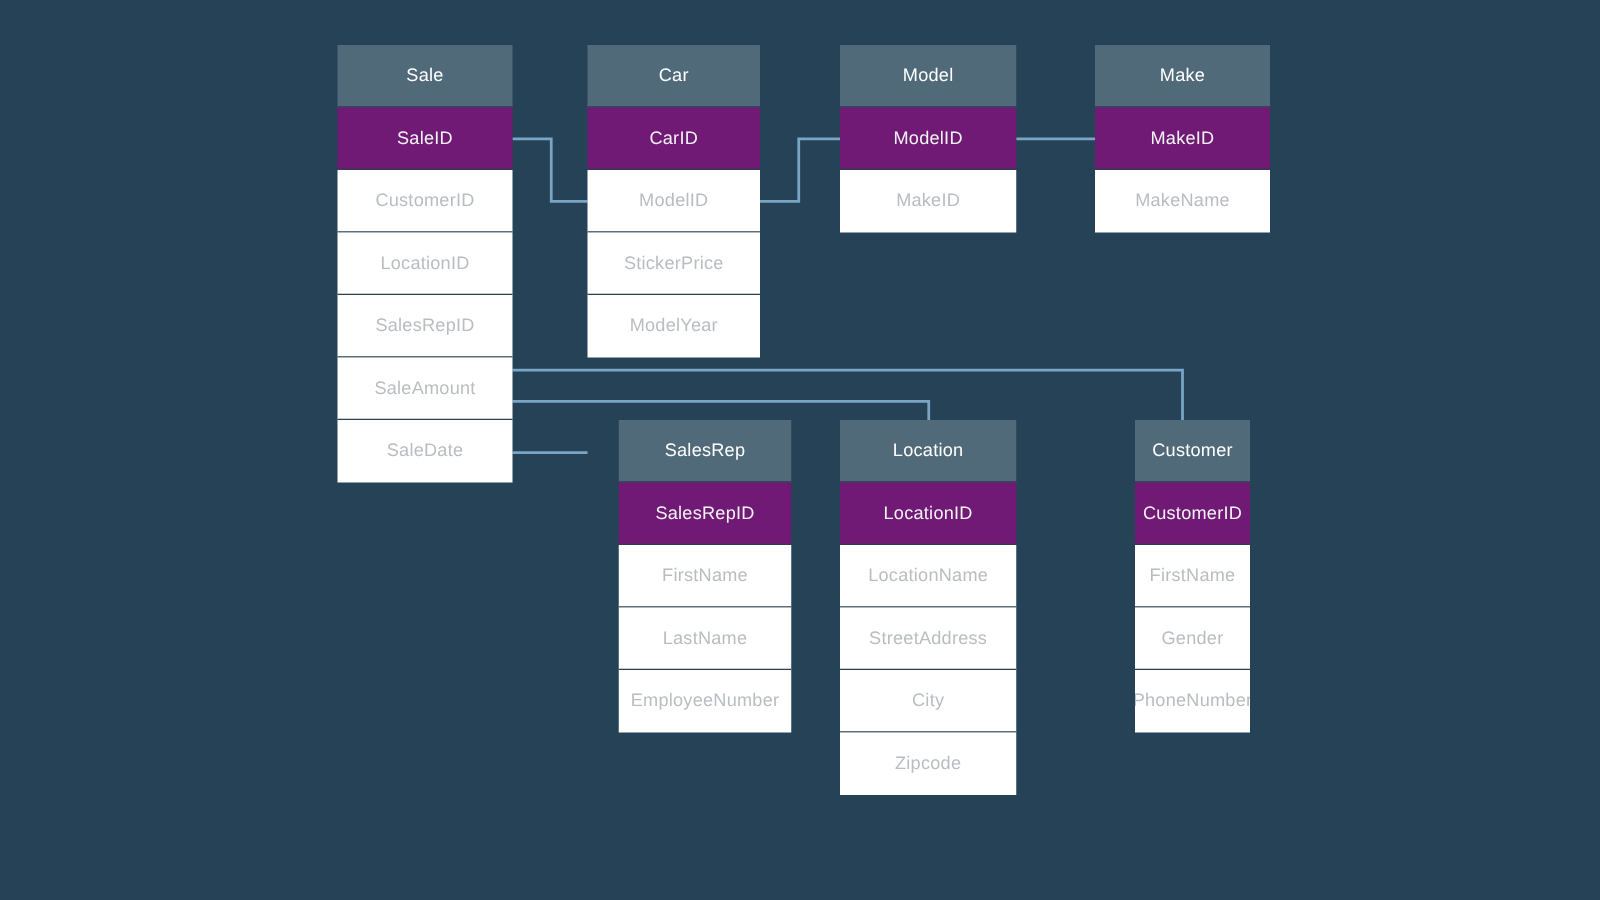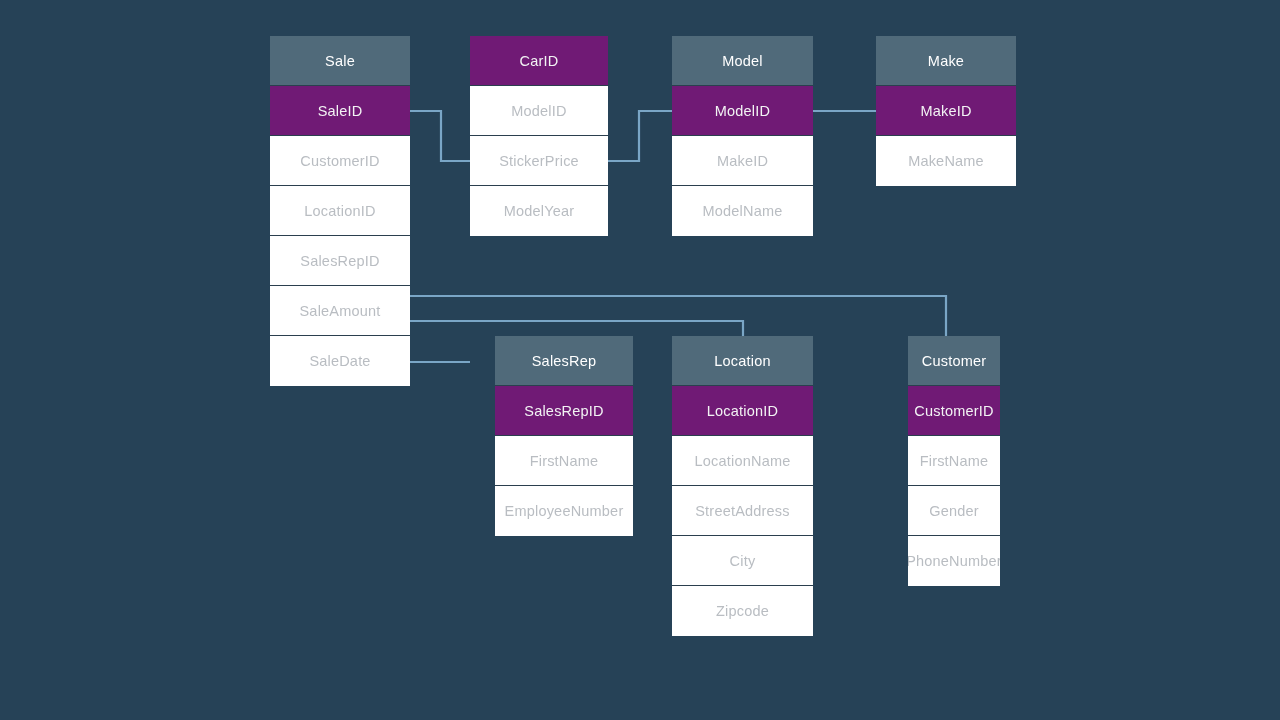--- a/index.html
+++ b/index.html
@@ -105,47 +105,48 @@
         <div class="entity-body">
           <div class="field pk">SaleID</div>
           <div class="field">CustomerID</div>
           <div class="field">LocationID</div>
           <div class="field">SalesRepID</div>
           <div class="field">SaleAmount</div>
           <div class="field">SaleDate</div>
         </div>
       </div>
       <div class="entity" style="left: 470px; top: 36px; width: 138px;">
+        <div class="entity-header">Car</div>
         <div class="entity-body">
           <div class="field pk">CarID</div>
           <div class="field">ModelID</div>
           <div class="field">StickerPrice</div>
           <div class="field">ModelYear</div>
         </div>
       </div>
       <div class="entity" style="left: 672px; top: 36px; width: 141px; border-radius: 23px;">
         <div class="entity-header">Model</div>
         <div class="entity-body">
           <div class="field pk">ModelID</div>
           <div class="field">MakeID</div>
-          <div class="field">ModelName</div>
         </div>
       </div>
       <div class="entity" style="left: 876px; top: 36px; width: 140px;">
         <div class="entity-header">Make</div>
         <div class="entity-body">
           <div class="field pk">MakeID</div>
           <div class="field">MakeName</div>
         </div>
       </div>
       <div class="entity" style="left: 470px; top: 336px; width: 138px; margin-left: 25px;">
         <div class="entity-header">SalesRep</div>
         <div class="entity-body">
           <div class="field pk">SalesRepID</div>
           <div class="field">FirstName</div>
+          <div class="field">LastName</div>
           <div class="field">EmployeeNumber</div>
         </div>
       </div>
       <div class="entity" style="left: 672px; top: 336px; width: 141px;">
         <div class="entity-header">Location</div>
         <div class="entity-body">
           <div class="field pk">LocationID</div>
           <div class="field">LocationName</div>
           <div class="field">StreetAddress</div>
           <div class="field">City</div>

